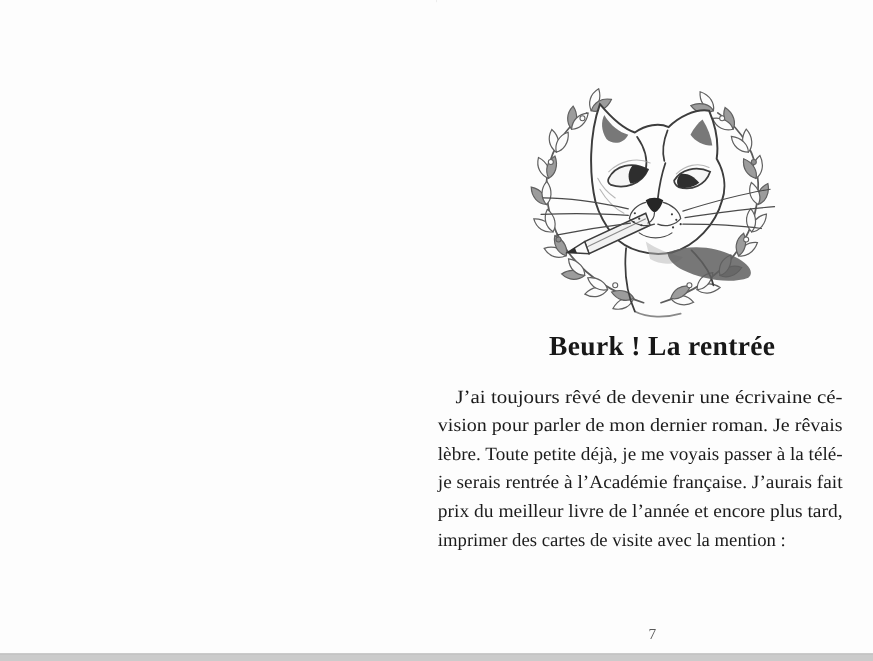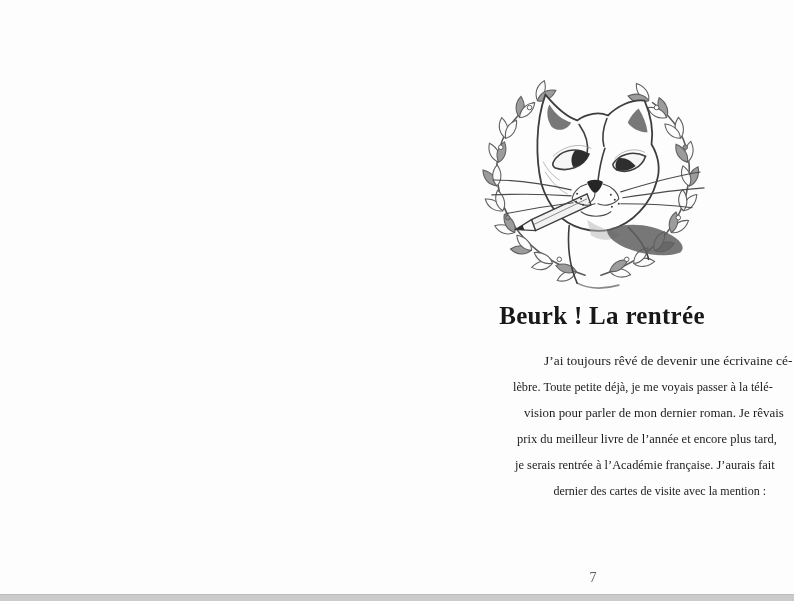--- a/index.html
+++ b/index.html
@@ -19,21 +19,21 @@
   .right-page{position:absolute;left:397px;top:0;width:397px;height:601px;background:#fdfdfd;}
 
   .illustration{position:absolute;left:470px;top:62px;width:248px;height:230px;}
 
   .chapter-title{
     position:absolute;left:397px;top:300px;width:410px;
     text-align:center;font-weight:700;font-size:25px;line-height:32px;
     letter-spacing:0.3px;color:#181818;
   }
 
-  .body-text{position:absolute;left:398px;top:348px;width:368px;font-size:12px;line-height:26px;text-align:right;}
+  .body-text{position:absolute;left:398px;top:348px;width:368px;font-size:17px;line-height:26px;}
   .line{width:368px;height:26px;overflow:visible;}
   .fit{display:inline-block;white-space:nowrap;transform-origin:0 60%;}
   .line.first .fit{margin-left:16px;}
 
   .page-number{
     position:absolute;left:397px;top:568px;width:392px;
     text-align:center;font-size:14px;line-height:20px;color:#5a5a5a;
   }
 
   svg .stem{fill:none;stroke:#5c5c5c;stroke-width:1.6;stroke-linecap:round;}
@@ -176,22 +176,22 @@
     <path d="M 118 158 C 130 166, 142 170, 152 172 C 146 180, 132 180, 122 174 Z" fill="#b5b5b5" opacity="0.5"></path>
     <path d="M 138 168 C 158 160, 182 162, 200 172 C 212 178, 218 186, 212 191 C 196 197, 170 193, 152 184 C 144 180, 138 174, 138 168 Z" fill="#5f5f5f" opacity="0.85"></path>
     <path class="ink" d="M 108 222 C 120 228, 136 228, 150 224" opacity="0.6"></path>
   </g>
 </svg>
 
 <h1 class="chapter-title" style="margin:0;">Beurk ! La rentrée</h1>
 
 <div class="body-text">
   <div class="line first"><span class="fit" style="transform: scaleX(1.12141);">J’ai toujours rêvé de devenir une écrivaine cé-</span></div>
+  <div class="line"><span class="fit" style="transform: scaleX(1.07225);">vision pour parler de mon dernier roman. Je rêvais</span></div>
   <div class="line"><span class="fit" style="transform: scaleX(1.02471);">lèbre. Toute petite déjà, je me voyais passer à la télé-</span></div>
-  <div class="line"><span class="fit" style="transform: scaleX(1.07225);">vision pour parler de mon dernier roman. Je rêvais</span></div>
+  <div class="line"><span class="fit" style="transform: scaleX(1.03412);">je serais rentrée à l’Académie française. J’aurais fait</span></div>
   <div class="line"><span class="fit" style="transform: scaleX(1.04222);">prix du meilleur livre de l’année et encore plus tard,</span></div>
-  <div class="line"><span class="fit" style="transform: scaleX(1.03412);">je serais rentrée à l’Académie française. J’aurais fait</span></div>
-  <div class="line"><span class="fit noStretch">dernier des cartes de visite avec la mention :</span></div>
+  <div class="line"><span class="fit noStretch">imprimer des cartes de visite avec la mention :</span></div>
 </div>
 
 <div class="page-number">7</div>
 
 <div class="screen-bottom-edge"></div>
 
 </body></html>

